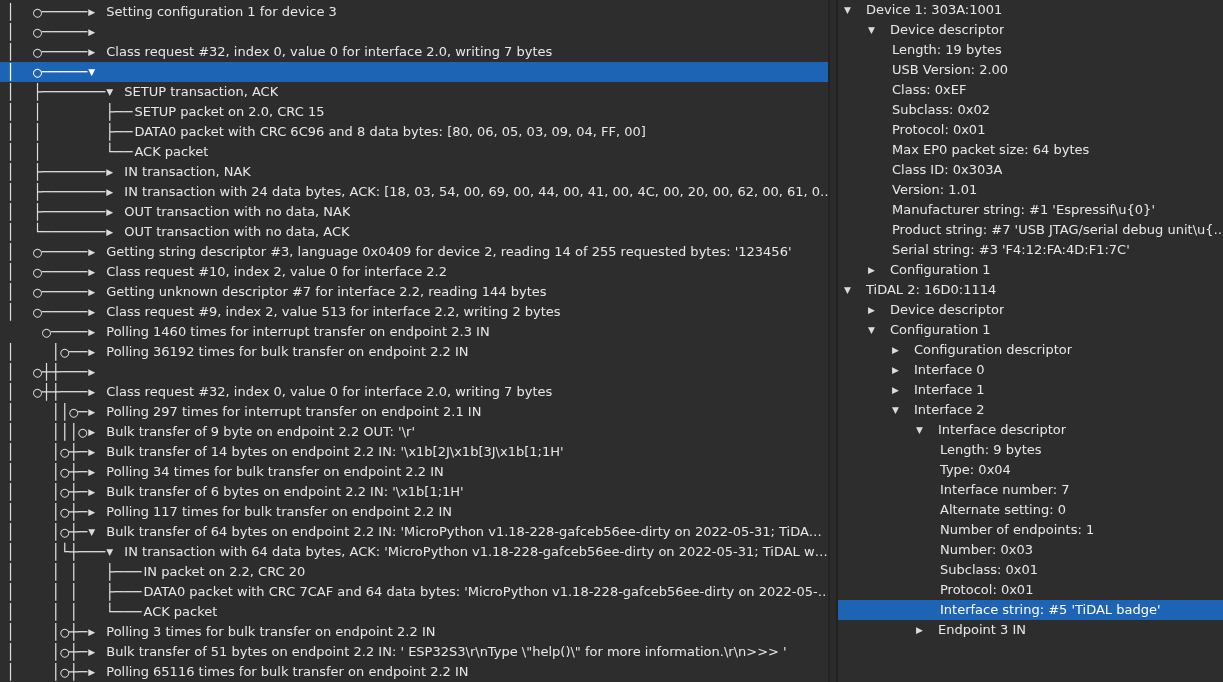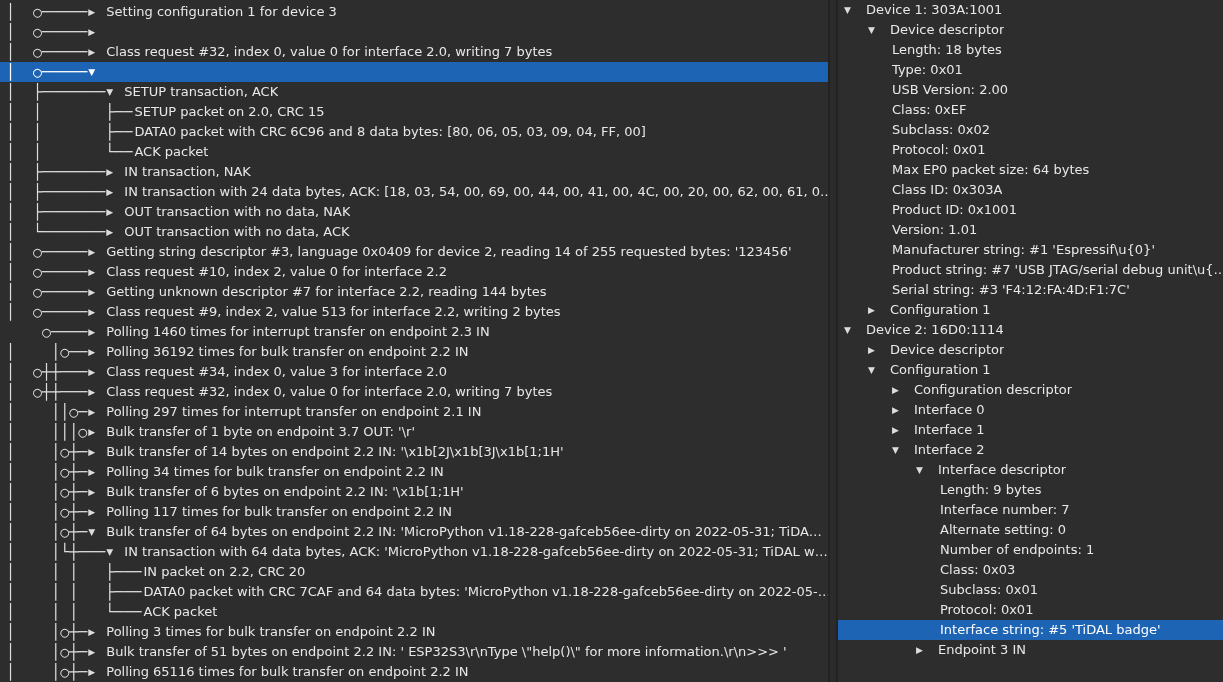--- a/index.html
+++ b/index.html
@@ -124,36 +124,35 @@
           <span class="lbl">Polling 1460 times for interrupt transfer on endpoint 2.3 IN</span>
         </div>
         <div class="row">
           <span class="marker">│    │○──</span>
           <span class="arrow">▶</span>
           <span class="lbl">Polling 36192 times for bulk transfer on endpoint 2.2 IN</span>
         </div>
         <div class="row">
           <span class="marker">│  ○┼┼───</span>
           <span class="arrow">▶</span>
-          <span class="lbl">Class request #34, index 0, value 3 for interface 2.0</span>
         </div>
         <div class="row">
           <span class="marker">│  ○┼┼───</span>
           <span class="arrow">▶</span>
           <span class="lbl">Class request #32, index 0, value 0 for interface 2.0, writing 7 bytes</span>
         </div>
         <div class="row">
           <span class="marker">│    ││○─</span>
           <span class="arrow">▶</span>
           <span class="lbl">Polling 297 times for interrupt transfer on endpoint 2.1 IN</span>
         </div>
         <div class="row">
           <span class="marker">│    │││○</span>
           <span class="arrow">▶</span>
-          <span class="lbl">Bulk transfer of 1 byte on endpoint 3.7 OUT: '\r'</span>
+          <span class="lbl">Bulk transfer of 9 byte on endpoint 2.2 OUT: '\r'</span>
         </div>
         <div class="row">
           <span class="marker">│    │○┼─</span>
           <span class="arrow">▶</span>
           <span class="lbl">Bulk transfer of 14 bytes on endpoint 2.2 IN: '\x1b[2J\x1b[3J\x1b[1;1H'</span>
         </div>
         <div class="row">
           <span class="marker">│    │○┼─</span>
           <span class="arrow">▶</span>
           <span class="lbl">Polling 34 times for bulk transfer on endpoint 2.2 IN</span>
@@ -215,25 +214,21 @@
           <span class="arrow">▼</span>
           <span class="lbl">Device 1: 303A:1001</span>
         </div>
         <div class="row">
           <span class="ind" style="width: 28px;"></span>
           <span class="arrow">▼</span>
           <span class="lbl">Device descriptor</span>
         </div>
         <div class="row">
           <span class="ind" style="width: 52px;"></span>
-          <span class="lbl">Length: 18 bytes</span>
-        </div>
-        <div class="row">
-          <span class="ind" style="width: 52px;"></span>
-          <span class="lbl">Type: 0x01</span>
+          <span class="lbl">Length: 19 bytes</span>
         </div>
         <div class="row">
           <span class="ind" style="width: 52px;"></span>
           <span class="lbl">USB Version: 2.00</span>
         </div>
         <div class="row">
           <span class="ind" style="width: 52px;"></span>
           <span class="lbl">Class: 0xEF</span>
         </div>
         <div class="row">
@@ -247,24 +242,20 @@
         <div class="row">
           <span class="ind" style="width: 52px;"></span>
           <span class="lbl">Max EP0 packet size: 64 bytes</span>
         </div>
         <div class="row">
           <span class="ind" style="width: 52px;"></span>
           <span class="lbl">Class ID: 0x303A</span>
         </div>
         <div class="row">
           <span class="ind" style="width: 52px;"></span>
-          <span class="lbl">Product ID: 0x1001</span>
-        </div>
-        <div class="row">
-          <span class="ind" style="width: 52px;"></span>
           <span class="lbl">Version: 1.01</span>
         </div>
         <div class="row">
           <span class="ind" style="width: 52px;"></span>
           <span class="lbl">Manufacturer string: #1 'Espressif\u{0}'</span>
         </div>
         <div class="row">
           <span class="ind" style="width: 52px;"></span>
           <span class="lbl">Product string: #7 'USB JTAG/serial debug unit\u{…</span>
         </div>
@@ -273,21 +264,21 @@
           <span class="lbl">Serial string: #3 'F4:12:FA:4D:F1:7C'</span>
         </div>
         <div class="row">
           <span class="ind" style="width: 28px;"></span>
           <span class="arrow">▶</span>
           <span class="lbl">Configuration 1</span>
         </div>
         <div class="row">
           <span class="ind" style="width: 4px;"></span>
           <span class="arrow">▼</span>
-          <span class="lbl">Device 2: 16D0:1114</span>
+          <span class="lbl">TiDAL 2: 16D0:1114</span>
         </div>
         <div class="row">
           <span class="ind" style="width: 28px;"></span>
           <span class="arrow">▶</span>
           <span class="lbl">Device descriptor</span>
         </div>
         <div class="row">
           <span class="ind" style="width: 28px;"></span>
           <span class="arrow">▼</span>
           <span class="lbl">Configuration 1</span>
@@ -316,33 +307,37 @@
           <span class="ind" style="width: 76px;"></span>
           <span class="arrow">▼</span>
           <span class="lbl">Interface descriptor</span>
         </div>
         <div class="row">
           <span class="ind" style="width: 100px;"></span>
           <span class="lbl">Length: 9 bytes</span>
         </div>
         <div class="row">
           <span class="ind" style="width: 100px;"></span>
+          <span class="lbl">Type: 0x04</span>
+        </div>
+        <div class="row">
+          <span class="ind" style="width: 100px;"></span>
           <span class="lbl">Interface number: 7</span>
         </div>
         <div class="row">
           <span class="ind" style="width: 100px;"></span>
           <span class="lbl">Alternate setting: 0</span>
         </div>
         <div class="row">
           <span class="ind" style="width: 100px;"></span>
           <span class="lbl">Number of endpoints: 1</span>
         </div>
         <div class="row">
           <span class="ind" style="width: 100px;"></span>
-          <span class="lbl">Class: 0x03</span>
+          <span class="lbl">Number: 0x03</span>
         </div>
         <div class="row">
           <span class="ind" style="width: 100px;"></span>
           <span class="lbl">Subclass: 0x01</span>
         </div>
         <div class="row">
           <span class="ind" style="width: 100px;"></span>
           <span class="lbl">Protocol: 0x01</span>
         </div>
         <div class="row selected">

